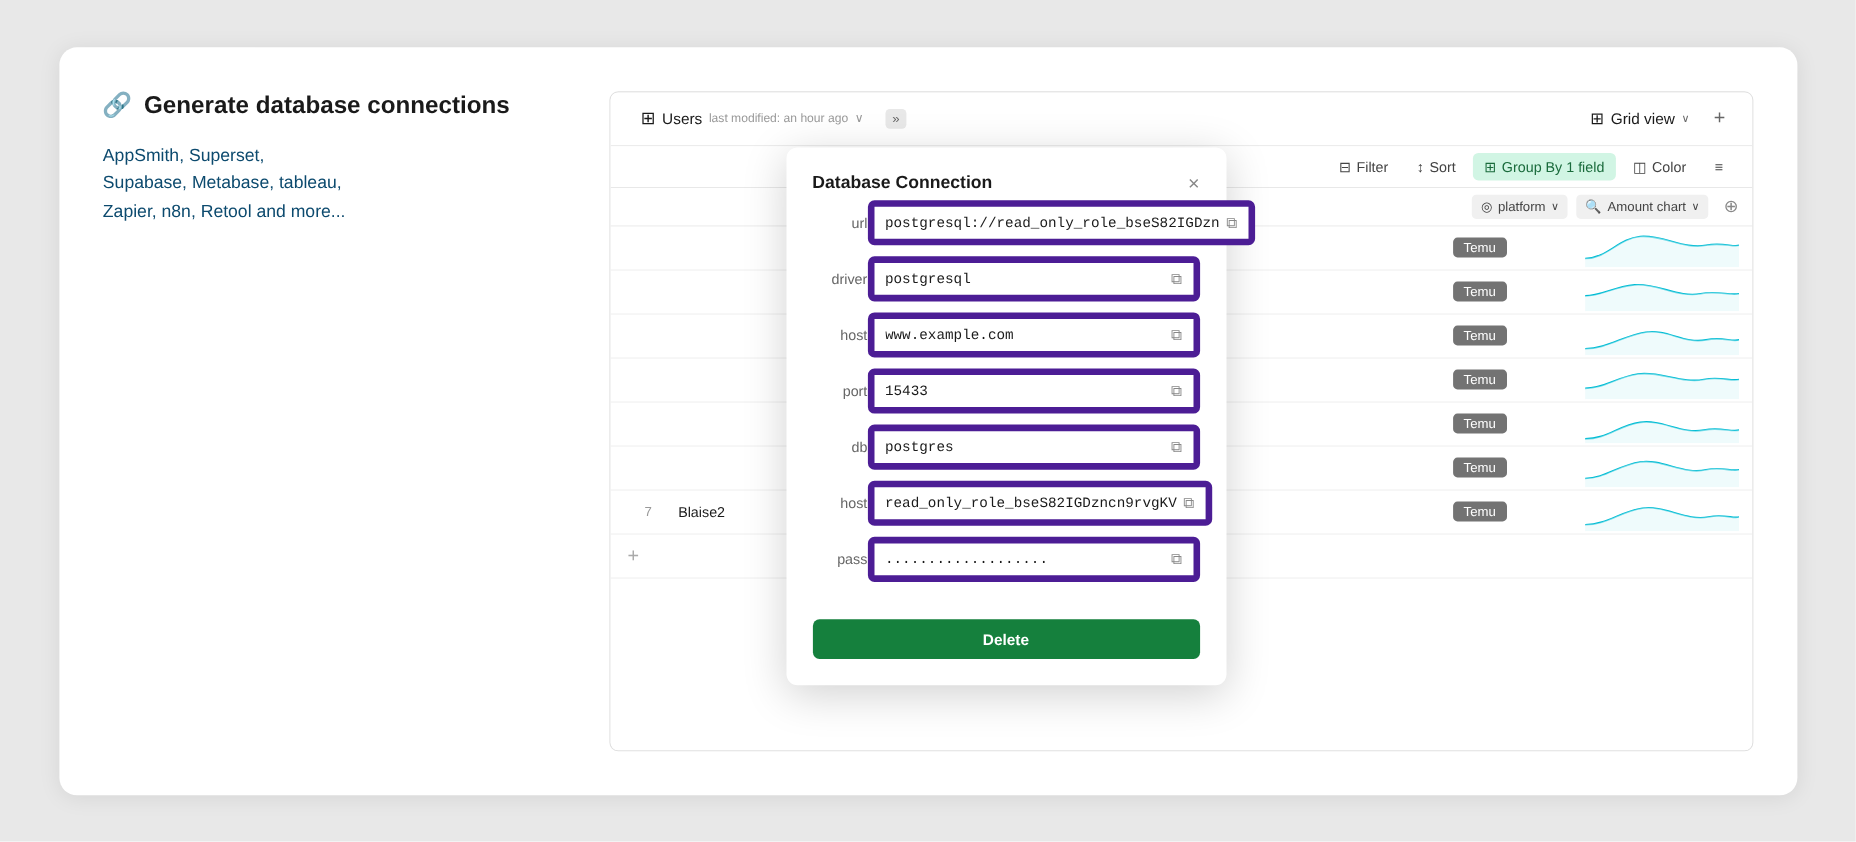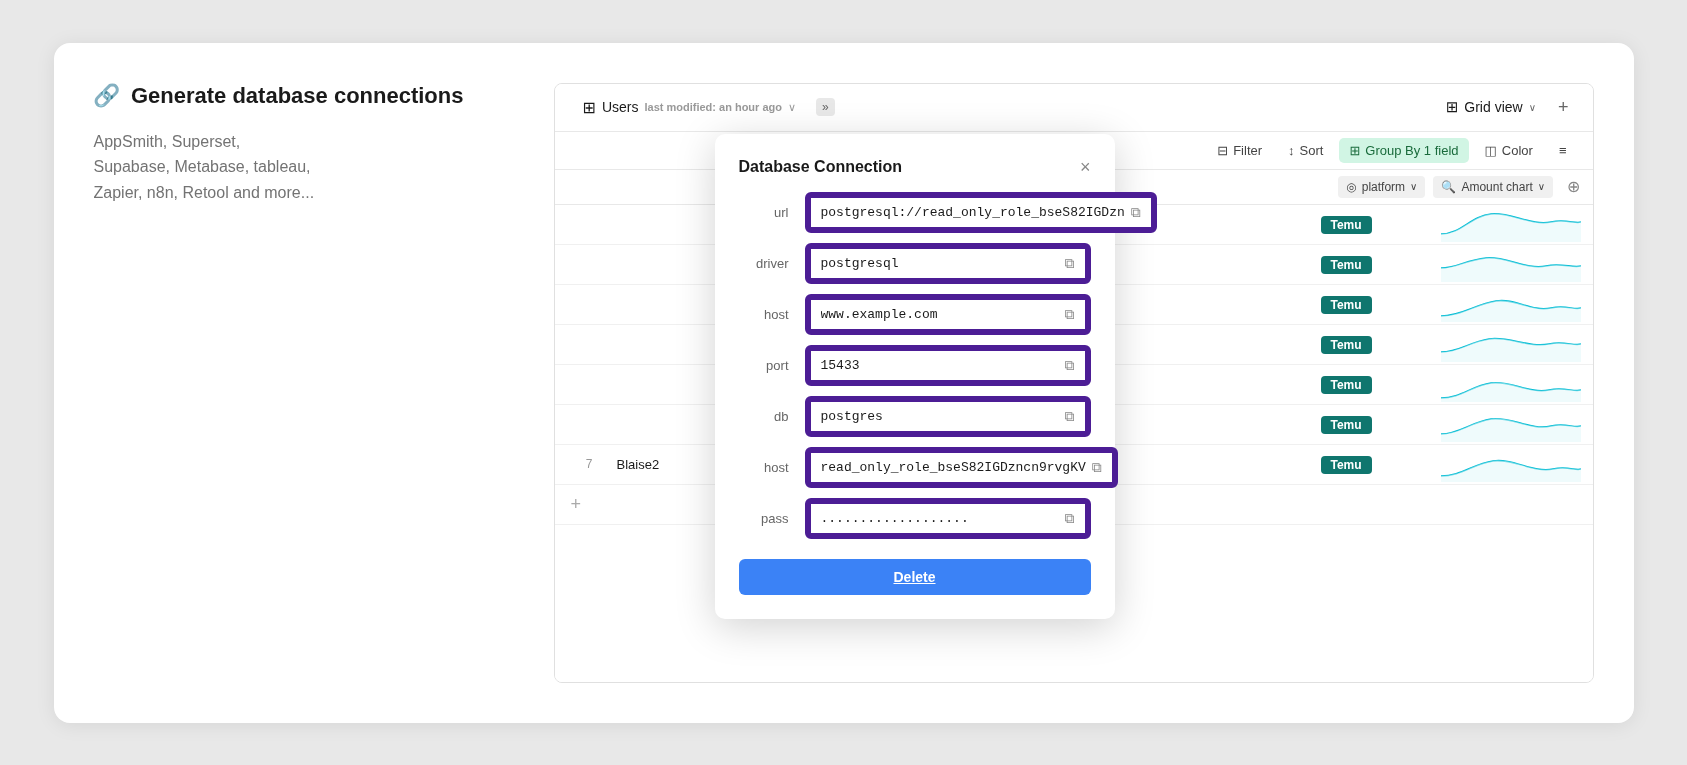--- a/index.html
+++ b/index.html
@@ -34,21 +34,21 @@
       display: flex;
       align-items: center;
       gap: 10px;
       font-size: 22px;
       font-weight: 700;
       color: #1a1a1a;
       margin-bottom: 20px;
     }
     .left-description {
       font-size: 16px;
-      color: #737373;
+      color: #0c4a6e;
       line-height: 1.6;
     }
 
     
     .right-panel {
       flex: 1;
       display: flex;
       flex-direction: column;
       border: 1px solid #e0e0e0;
       border-radius: 8px;
@@ -181,25 +181,25 @@
       flex: 1;
       padding: 0 12px;
       font-size: 13px;
       color: #1a1a1a;
     }
     .row-platform {
       width: 120px;
       padding: 0 8px;
     }
     .temu-badge {
-      background: #0f766e;
+      background: #737373;
       color: #fff;
       border-radius: 4px;
       font-size: 12px;
-      font-weight: 700;
+      font-weight: 400;
       padding: 2px 10px;
       display: inline-block;
     }
     .row-chart {
       width: 160px;
       padding: 0 8px;
       height: 40px;
       display: flex;
       align-items: center;
     }
@@ -235,21 +235,21 @@
       border-radius: 10px;
       padding: 24px;
       width: 400px;
       box-shadow: 0 8px 40px rgba(0,0,0,0.18);
       position: relative;
     }
     .modal-header {
       display: flex;
       align-items: center;
       justify-content: space-between;
-      margin-bottom: 16px;
+      margin-bottom: 6px;
     }
     .modal-title {
       font-size: 16px;
       font-weight: 700;
       color: #1a1a1a;
     }
     .modal-close {
       background: none;
       border: none;
       font-size: 18px;
@@ -260,21 +260,21 @@
     .modal-subtitle {
       font-size: 13px;
       color: #888;
       margin-bottom: 20px;
       line-height: 1.4;
     }
     .field-row {
       display: flex;
       align-items: center;
       margin-bottom: 10px;
-      gap: 16px;
+      gap: 0;
     }
     .field-label {
       width: 50px;
       font-size: 13px;
       color: #666;
       flex-shrink: 0;
       text-align: right;
     }
     .field-value-wrap {
       flex: 1;
@@ -300,29 +300,28 @@
       border: none;
       cursor: pointer;
       color: #888;
       font-size: 14px;
       flex-shrink: 0;
       padding: 0;
     }
     .delete-btn {
       width: 100%;
       padding: 10px;
-      background: #3b82f6;
+      background: #15803d;
       color: #fff;
       border: none;
       border-radius: 6px;
       font-size: 14px;
       font-weight: 600;
       cursor: pointer;
-      margin-top: 10px;
-      text-decoration: underline;
+      margin-top: 24px;
     }
 
     
     .expand-btn {
       background: #e8e8e8;
       border: none;
       border-radius: 4px;
       cursor: pointer;
       padding: 2px 6px;
       font-size: 12px;
@@ -346,21 +345,21 @@
 Zapier, n8n, Retool and more...</span>
     </div>
   </div>
 
   <div class="right-panel">
 
     <div class="toolbar">
       <div class="tab-item">
         <span style="font-size:16px;">⊞</span>
         <span>Users</span>
-        <span style="font-size:11px;color:#999;font-weight:700;">last modified: an hour ago</span>
+        <span style="font-size:11px;color:#999;font-weight:400;">last modified: an hour ago</span>
         <span style="font-size:11px;color:#999;">∨</span>
       </div>
       <button class="expand-btn">»</button>
       <div class="toolbar-spacer"></div>
       <div class="tab-dropdown">
         <span style="font-size:15px;">⊞</span>
         <span class="view-label">Grid view</span>
         <span style="font-size:10px;color:#666;">∨</span>
       </div>
       <button class="plus-btn">+</button>

